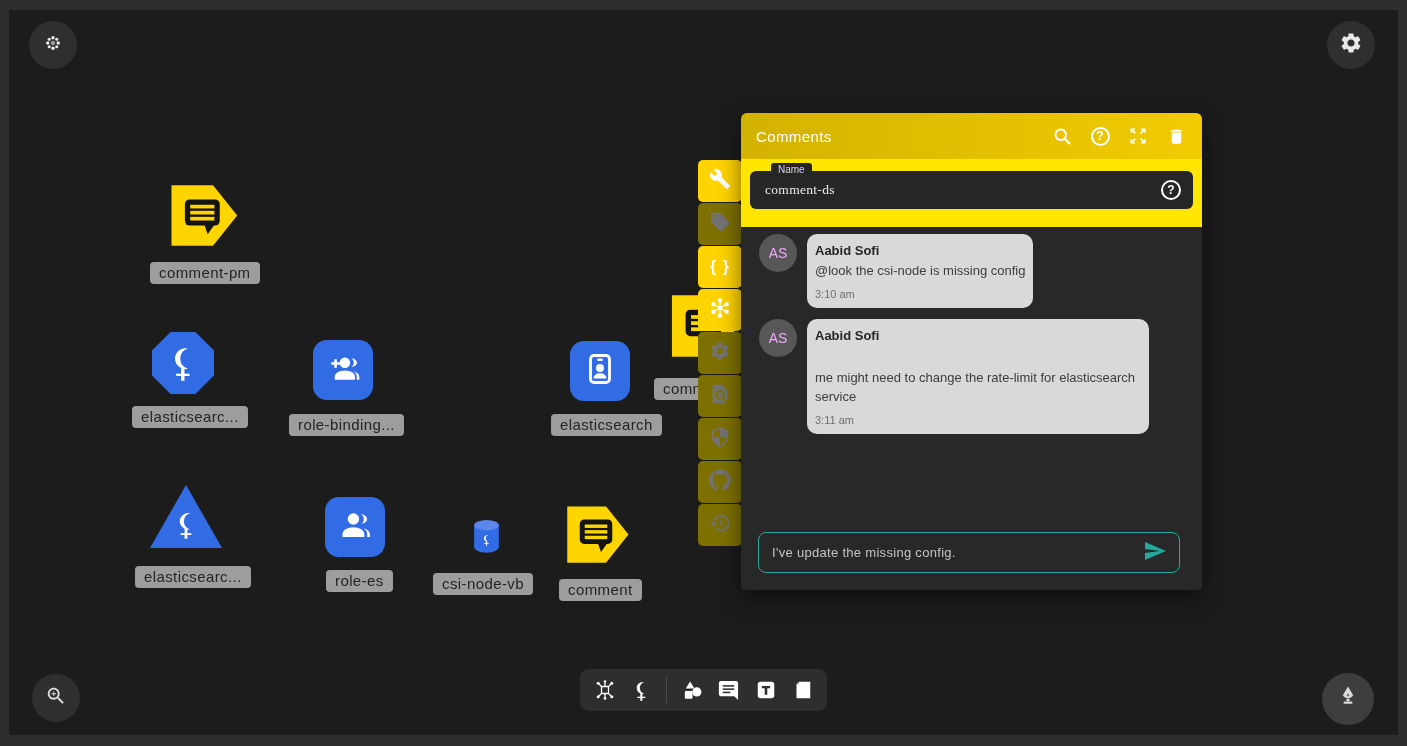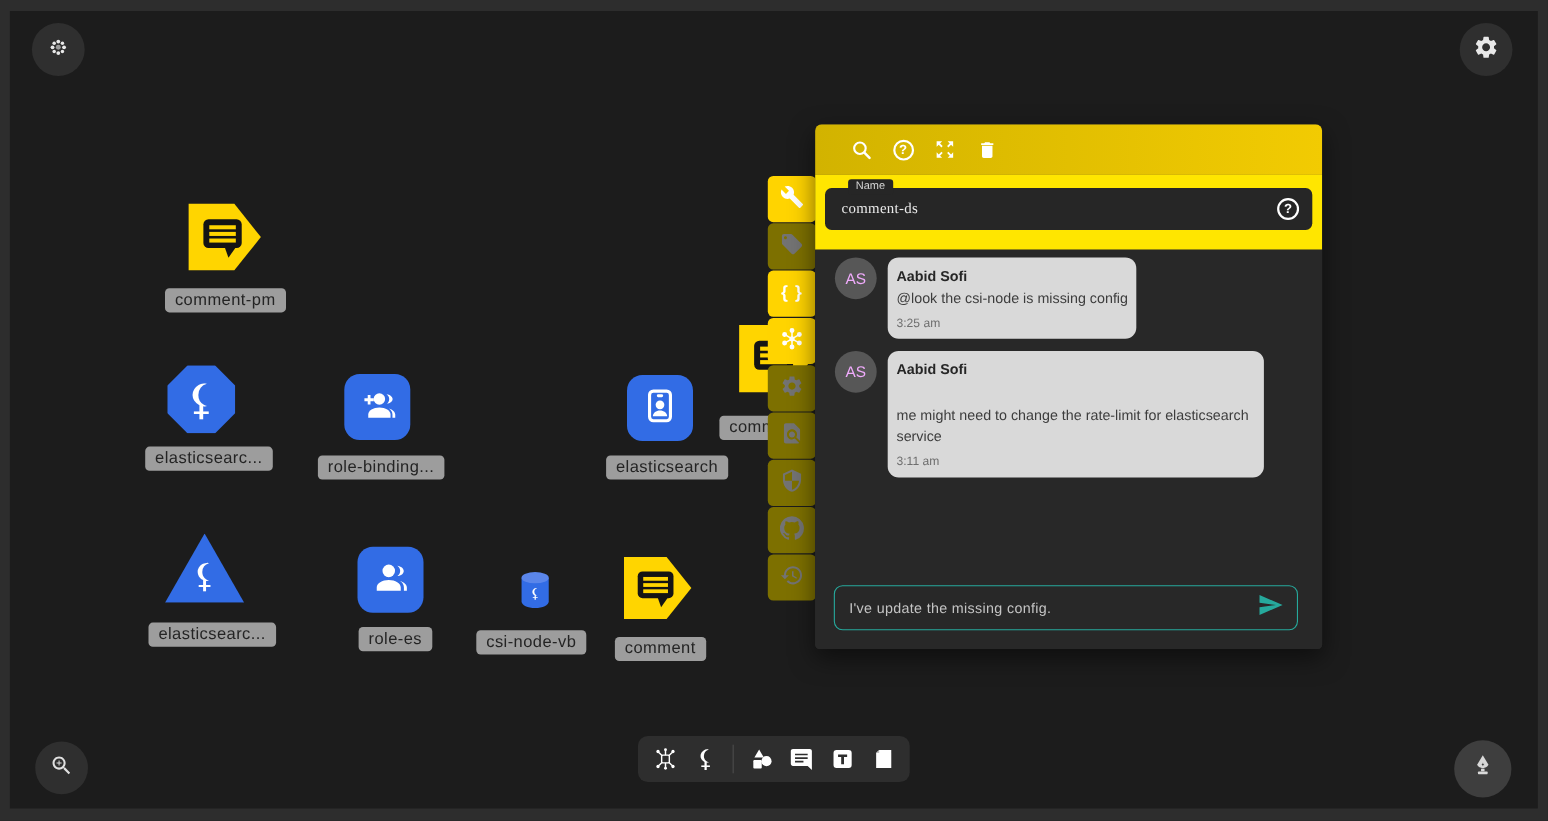--- a/index.html
+++ b/index.html
@@ -282,20 +282,21 @@
       <span>
         <svg viewBox="0 0 24 24">
             <path fill="#737373" d="M13 3c-4.97 0-9 4.03-9 9H1l3.89 3.89.07.14L9 12H6c0-3.87 3.13-7 7-7s7 3.13 7 7-3.13 7-7 7c-1.93 0-3.68-.79-4.94-2.06l-1.42 1.42C8.27 19.99 10.51 21 13 21c4.97 0 9-4.03 9-9s-4.03-9-9-9zm-1 5v5l4.28 2.54.72-1.21-3.5-2.08V8H12z"></path>
           </svg>
       </span>
     </div>
   </div>
 
   <div id="comments-panel">
     <div id="panel-header">
+      <span id="panel-title">Comments</span>
       <span class="hdr-icon">
         <svg width="21" height="21" viewBox="0 0 24 24">
             <circle cx="10" cy="10" r="6" fill="none" stroke="#fff" stroke-width="2.2"></circle>
             <line x1="14.6" y1="14.6" x2="20" y2="20" stroke="#fff" stroke-width="2.6" stroke-linecap="round"></line>
           </svg>
       </span>
       <span class="hdr-icon">
           <span class="circle-q">?</span>
         </span>
       <span class="hdr-icon">
@@ -319,21 +320,21 @@
     </div>
 
     <div id="panel-body">
       <div id="messages">
 
         <div class="msg-row" style="margin-top:2px;">
           <div class="avatar">AS</div>
           <div class="bubble">
             <div class="author">Aabid Sofi</div>
             <div class="text">@look the csi-node is missing config</div>
-            <div class="time">3:25 am</div>
+            <div class="time">3:10 am</div>
           </div>
         </div>
 
         <div class="msg-row" style="margin-top:11px;">
           <div class="avatar">AS</div>
           <div class="bubble" style="width:342px;">
             <div class="author">Aabid Sofi</div>
             <div class="text" style="margin-top:26px;">me might need to change the rate-limit for elasticsearch service</div>
             <div class="time">3:11 am</div>
           </div>

